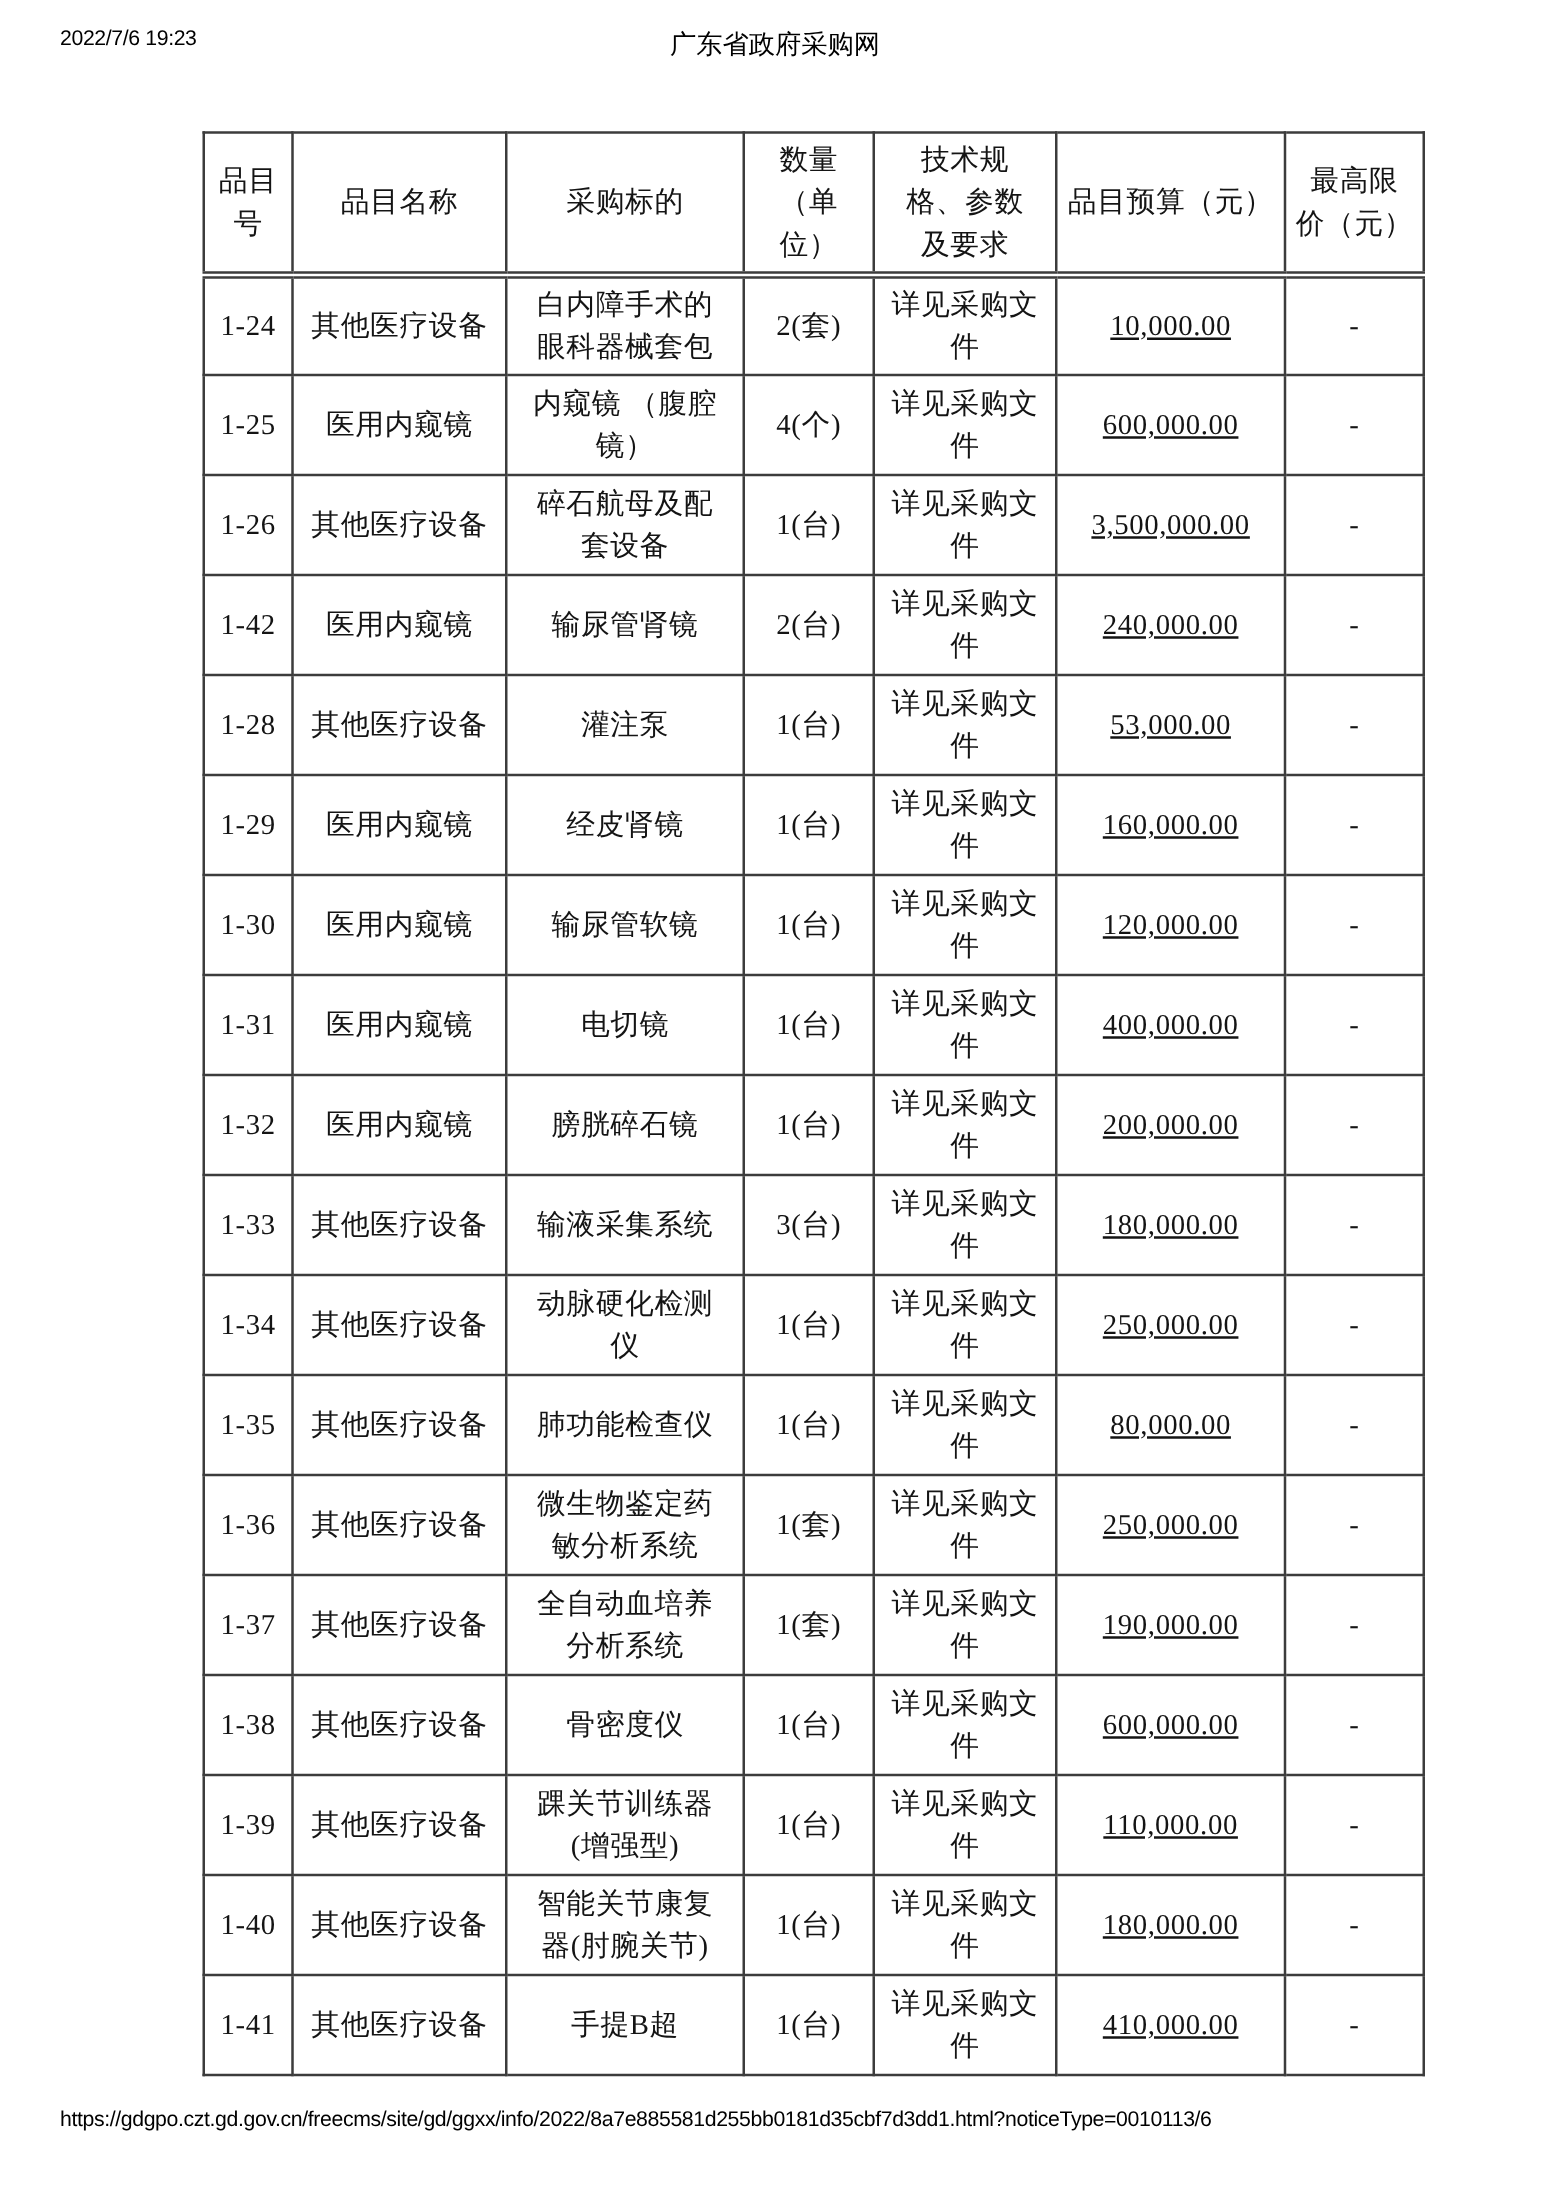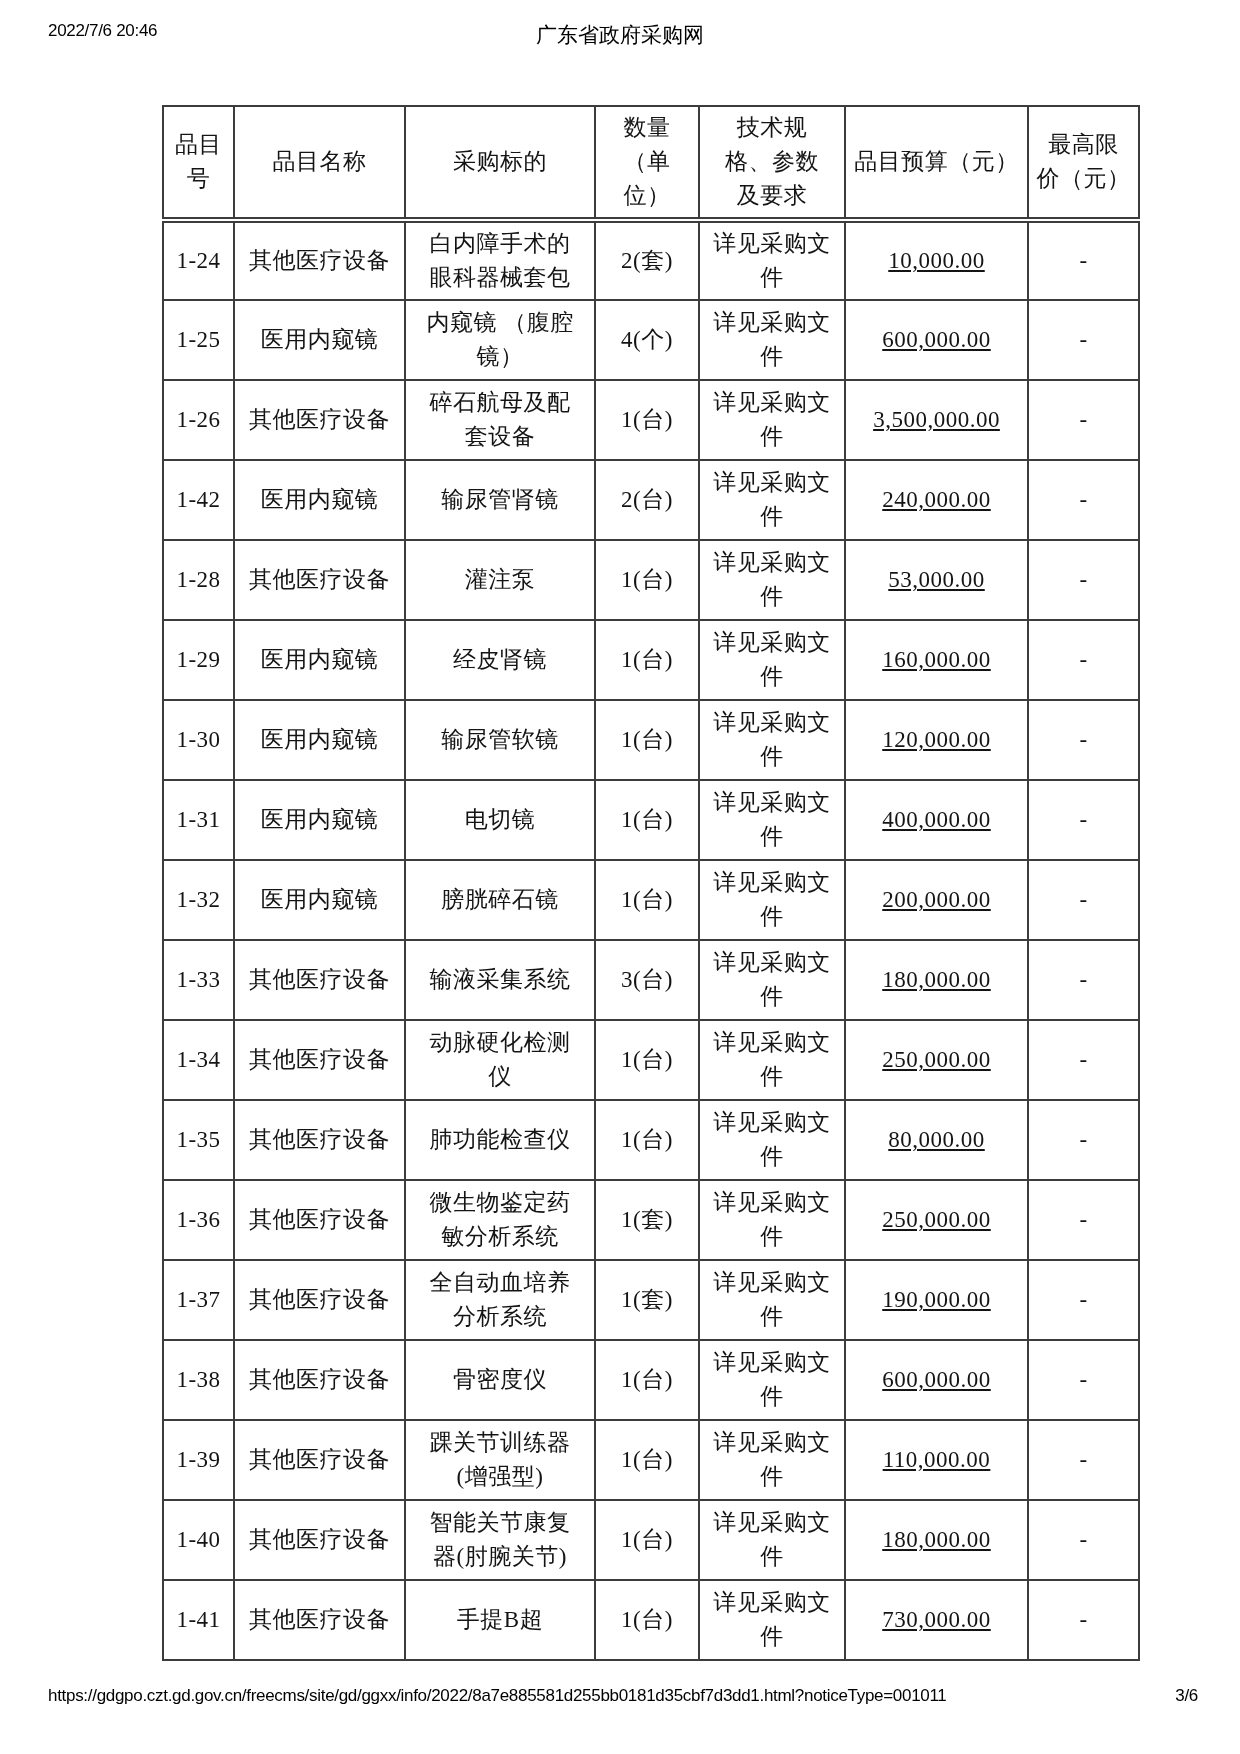--- a/index.html
+++ b/index.html
@@ -52,30 +52,30 @@
     height: 114px;
     border-bottom: 6px double #3c3c3c;
   }
   table.proc tbody td { height: 80px; }
   td.num  { text-align: right; padding-right: 9px; text-decoration: underline; }
   td.dash { text-align: right; padding-right: 13px; }
 
   
   .print-footer {
     position: absolute; top: 1686px; left: 48px; right: 42px;
-    display: flex; justify-content: space-between; align-items: flex-start;
+    display: flex; justify-content: flex-start; align-items: flex-start;
     font-family: "Liberation Sans", "DejaVu Sans", sans-serif;
     font-size: 17px; letter-spacing: -0.3px; color: #000;
   }
 </style>
 </head>
 <body>
 
 <div class="print-header">
-  <span class="date">2022/7/6 20:46</span>
+  <span class="date">2022/7/6 19:23</span>
   <div class="title">广东省政府采购网</div>
 </div>
 
 <table class="proc">
   <colgroup>
     <col style="width:71px">
       <col style="width:171px">
       <col style="width:190px">
     <col style="width:104px">
       <col style="width:146px">
@@ -278,21 +278,21 @@
     <td class="num">180,000.00</td>
     <td class="dash">-</td>
   </tr>
       <tr>
     <td>1-41</td>
     <td>其他医疗设备</td>
     <td>手提B超</td>
     <td>1(台)</td>
     <td>详见采购文
 件</td>
-    <td class="num">730,000.00</td>
+    <td class="num">410,000.00</td>
     <td class="dash">-</td>
   </tr>
     </tbody>
 </table>
 
 <div class="print-footer">
   <span>https://gdgpo.czt.gd.gov.cn/freecms/site/gd/ggxx/info/2022/8a7e885581d255bb0181d35cbf7d3dd1.html?noticeType=001011</span>
   <span>3/6</span>
 </div>
 

